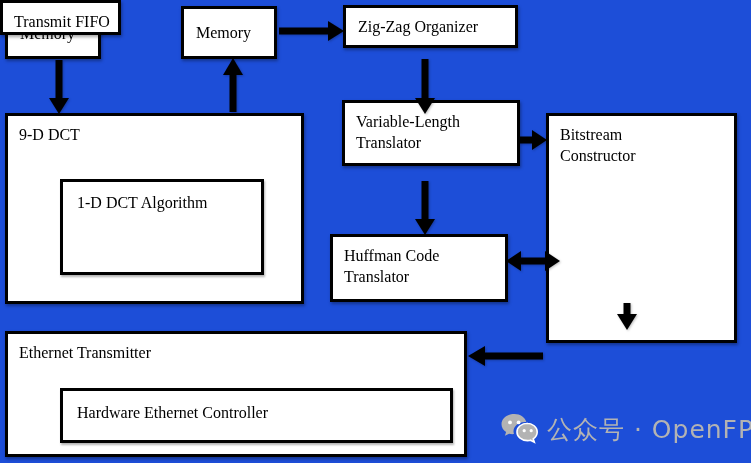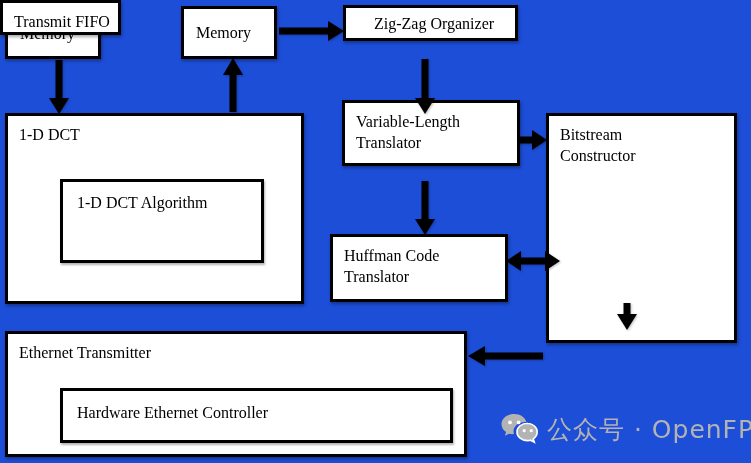--- a/index.html
+++ b/index.html
@@ -30,23 +30,23 @@
   
   .box.center {
     display: flex;
     align-items: center;
   }
   .box.center .label { padding: 0 0 0 12px; }
 
   
   #memory1   { left: 5px;   top: 7px;   width: 96px;  height: 52px; }
   #memory2   { left: 181px; top: 6px;   width: 96px;  height: 53px; }
-  #zigzag    { left: 343px; top: 5px;   width: 175px; height: 36px; padding-left: 16px; }
+  #zigzag    { left: 343px; top: 5px;   width: 175px; height: 43px; }
   #dct2d     { left: 5px;   top: 113px; width: 299px; height: 191px; }
-  #dct1d     { left: 60px;  top: 179px; width: 204px; height: 84px; box-shadow: 1px 2px 2px rgba(0,0,0,0.3); }
+  #dct1d     { left: 60px;  top: 179px; width: 204px; height: 96px; box-shadow: 1px 2px 2px rgba(0,0,0,0.3); }
   #dct1d .label { padding: 10px 8px 0 14px; }
   #vlt       { left: 342px; top: 100px; width: 178px; height: 66px; }
   #bitstream { left: 546px; top: 113px; width: 191px; height: 230px; }
   #huffman   { left: 330px; top: 234px; width: 178px; height: 68px; }
   #ethernet  { left: 5px;   top: 331px; width: 462px; height: 126px; }
   #hwec      { left: 60px;  top: 388px; width: 393px; height: 55px; box-shadow: 1px 2px 2px rgba(0,0,0,0.3); }
   #hwec .label { padding: 11px 8px 0 14px; }
 
   
   #arrows {
@@ -87,21 +87,21 @@
 
   <div class="box center" id="memory2">
     <span class="label">Memory</span>
   </div>
 
   <div class="box center" id="zigzag">
     <span class="label">Zig-Zag Organizer</span>
   </div>
 
   <div class="box toplabel" id="dct2d">
-    <span class="label">1-D DCT</span>
+    <span class="label">9-D DCT</span>
   </div>
 
   <div class="box" id="dct1d">
     <span class="label">1-D DCT Algorithm</span>
   </div>
 
   <div class="box toplabel" id="vlt">
     <span class="label">Variable-Length
 Translator</span>
   </div>

